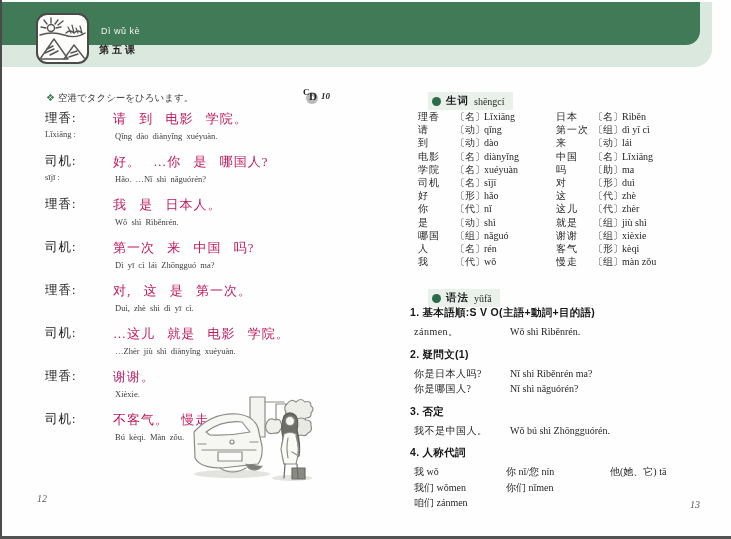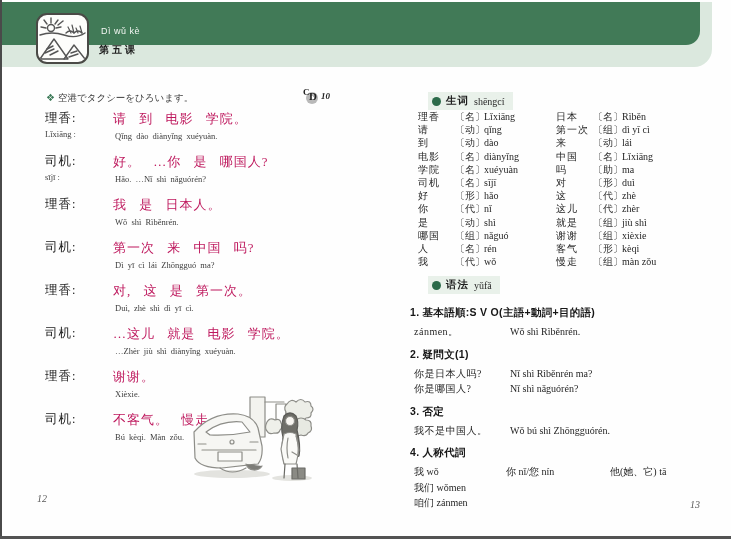--- a/index.html
+++ b/index.html
@@ -36,21 +36,21 @@
   .pagenum.left{left:37px;top:493px;}
   .pagenum.right{left:690px;top:499px;}
 
   
   .section-header{position:absolute;font-size:10.5px;margin-left:24px;}
   .section-header .chip{background:#e9f1ea;padding:2px 8px 2px 4px;display:inline-flex;align-items:center;gap:5px;}
   .bullet{width:9px;height:9px;border-radius:50%;background:#2c6b4a;display:inline-block;}
   .sec-title{font-weight:700;color:#1d1d1d;font-family:"Liberation Sans",sans-serif;letter-spacing:1px;}
   .sec-pinyin{color:#2a2a2a;font-family:"Liberation Serif",serif;font-size:10px;}
   .vocab-header{left:404px;top:92px;}
-  .grammar-header{left:404px;top:276px;}
+  .grammar-header{left:404px;top:289px;}
 
   .vocab-col{position:absolute;top:110px;}
   .vocab-col.c1{left:418px;width:138px;}
   .vocab-col.c2{left:556px;width:170px;}
   .vocab-row{display:grid;grid-template-columns:37px 29px 1fr;font-size:10px;line-height:13.2px;color:#242424;}
   .v-word{font-family:"Liberation Serif",serif;letter-spacing:1px;}
   .v-pos{font-family:"Liberation Serif",serif;color:#2e2e2e;}
   .v-pinyin{font-family:"Liberation Serif",serif;color:#1f1f1f;}
 
   .grammar-items{position:absolute;left:410px;top:306px;width:315px;}
@@ -387,20 +387,21 @@
       </div>
       <div class="gram-item">
         <div class="gram-heading">4. 人称代詞</div>
         <div class="gram-trow">
           <span class="gt-cell">我 wǒ</span>
           <span class="gt-cell">你 nǐ/您 nín</span>
           <span class="gt-cell">他(她、它) tā</span>
         </div>
         <div class="gram-trow">
           <span class="gt-cell">我们 wǒmen</span>
+          <span class="gt-cell">你们 nǐmen</span>
         </div>
         <div class="gram-trow">
           <span class="gt-cell">咱们 zánmen</span>
           <span class="gt-cell"></span>
           <span class="gt-cell"></span>
         </div>
       </div>
     </div>
 
   <div class="pagenum right">13</div>

